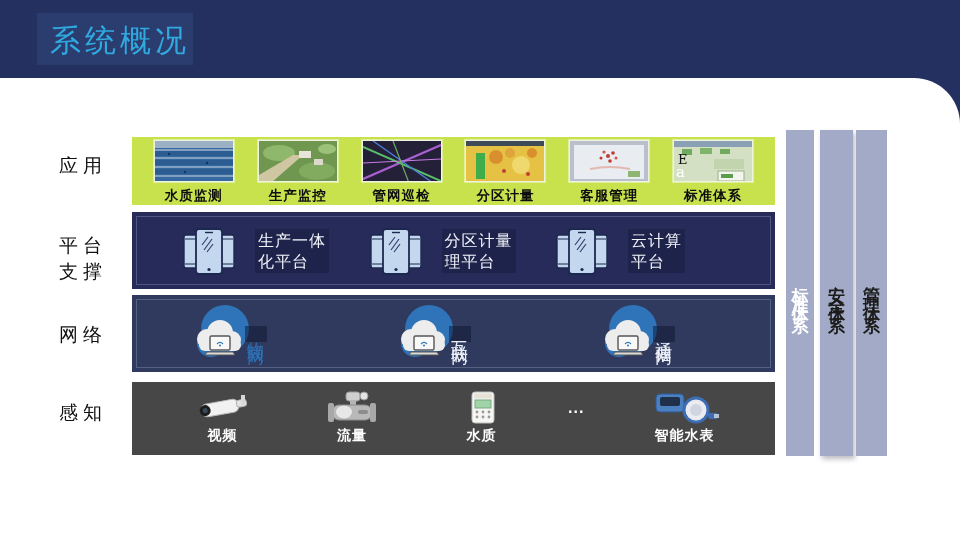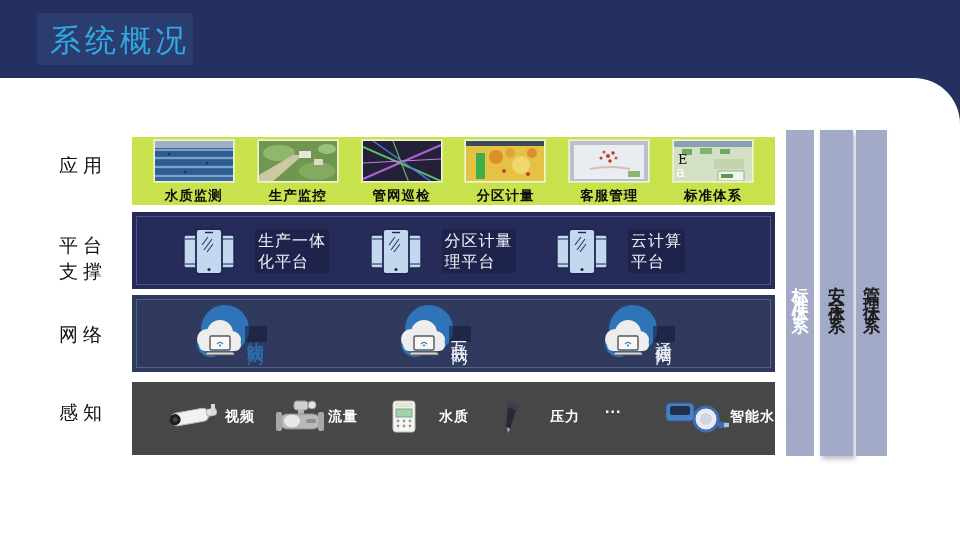--- a/index.html
+++ b/index.html
@@ -41,21 +41,21 @@
   .platform-item{display:flex;align-items:center;gap:19px;}
   .platform-text{font-family:"DejaVu Serif","Liberation Serif",serif;color:#f2f4fa;font-size:16px;line-height:21px;
     background:rgba(14,20,48,.35);padding:1px 3px;letter-spacing:1px;white-space:nowrap;}
 
   
   .network-item{display:flex;align-items:center;}
   .vtext{writing-mode:vertical-rl;text-orientation:upright;font-family:"DejaVu Serif","Liberation Serif",serif;
     font-size:17px;letter-spacing:4px;background:rgba(13,20,46,.5);padding:2px 1px;margin-left:-8px;line-height:20px;}
 
   
-  .sense-item{display:flex;flex-direction:row;align-items:center;justify-content:space-between;width:86px;padding-bottom:8px;}
+  .sense-item{display:flex;flex-direction:column;align-items:center;justify-content:center;width:86px;padding-bottom:8px;}
   .sense-art{height:38px;display:flex;align-items:center;justify-content:center;}
   .sense-label{font-size:14px;font-weight:bold;color:#fdfdfd;letter-spacing:1px;white-space:nowrap;}
   .sense-dots{display:flex;flex-direction:column;justify-content:center;width:30px;padding-bottom:26px;
     color:#fff;font-weight:bold;font-size:16px;letter-spacing:1px;}
 
   
   .pillar{position:absolute;top:130px;height:326px;background:#a2aac7;display:flex;align-items:center;justify-content:center;}
   .pillar-1{left:786px;width:28px;}
   .pillar-2{left:820px;width:33px;box-shadow:2px 3px 5px rgba(60,60,80,.35);}
   .pillar-3{left:856px;width:31px;}
@@ -346,30 +346,20 @@
           <circle cx="15" cy="22" r="1.4" fill="#999"></circle>
             <circle cx="21" cy="22" r="1.4" fill="#999"></circle>
             <circle cx="27" cy="22" r="1.4" fill="#999"></circle>
           <circle cx="15" cy="27" r="1.4" fill="#999"></circle>
             <circle cx="21" cy="27" r="1.4" fill="#999"></circle>
             <circle cx="27" cy="27" r="1.4" fill="#999"></circle>
         </svg>
       </div>
       <div class="sense-label">水质</div>
     </div>
-    <div class="sense-item">
-      <div class="sense-art">
-        <svg width="36" height="36" viewBox="0 0 36 36">
-          <path d="M14 2 L26 6 L22 12 L12 8 Z" fill="#39404b"></path>
-          <path d="M14 8 L22 11 L16 30 L12 28 Z" fill="#262b33"></path>
-          <path d="M13 28 L16 30 L14 34 Z" fill="#aab2bd"></path>
-        </svg>
-      </div>
-      <div class="sense-label">压力</div>
-    </div>
     <div class="sense-dots">...</div>
     <div class="sense-item">
       <div class="sense-art">
         <svg width="70" height="36" viewBox="0 0 70 36">
           <rect x="6" y="4" width="28" height="18" rx="4" fill="#4a7fc1" stroke="#2f5a94"></rect>
           <rect x="10" y="7" width="20" height="9" rx="2" fill="#20304a"></rect>
           <circle cx="46" cy="20" r="12" fill="#e9ebf1" stroke="#3d6db3" stroke-width="3"></circle>
           <circle cx="46" cy="20" r="6" fill="#cfd6e2"></circle>
           <path d="M57 23 h10 v6 h-8 Z" fill="#3d6db3"></path>
           <rect x="64" y="24" width="5" height="4" fill="#b9c2d1"></rect>

